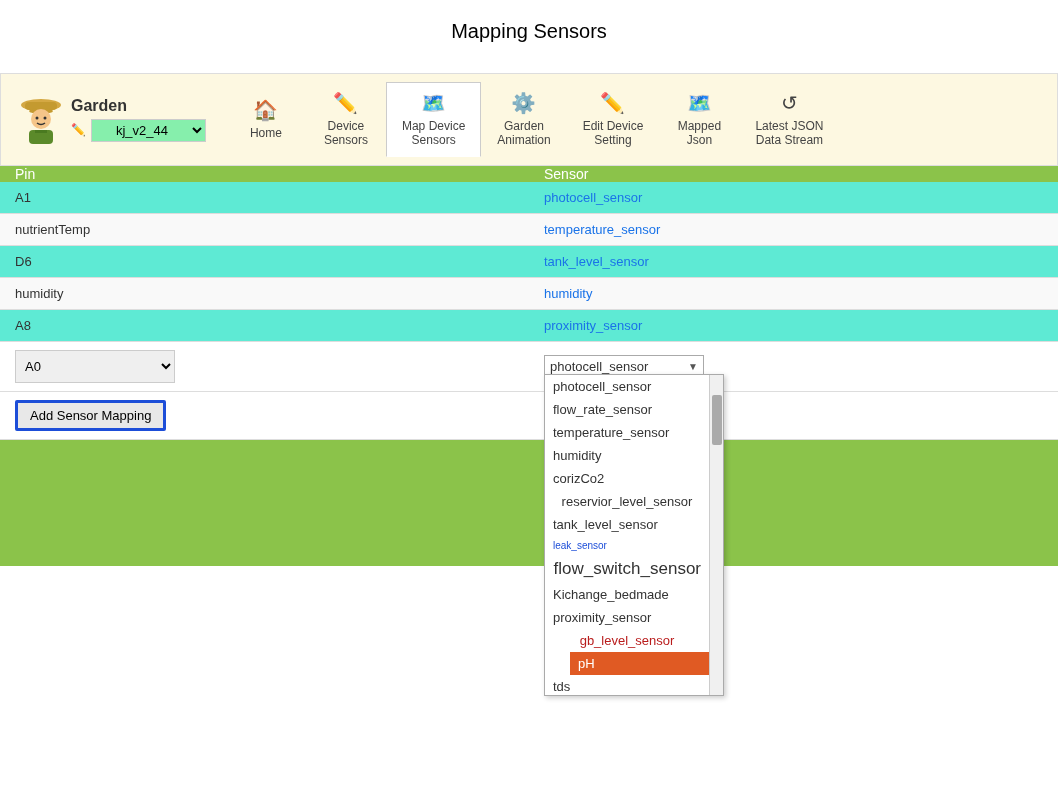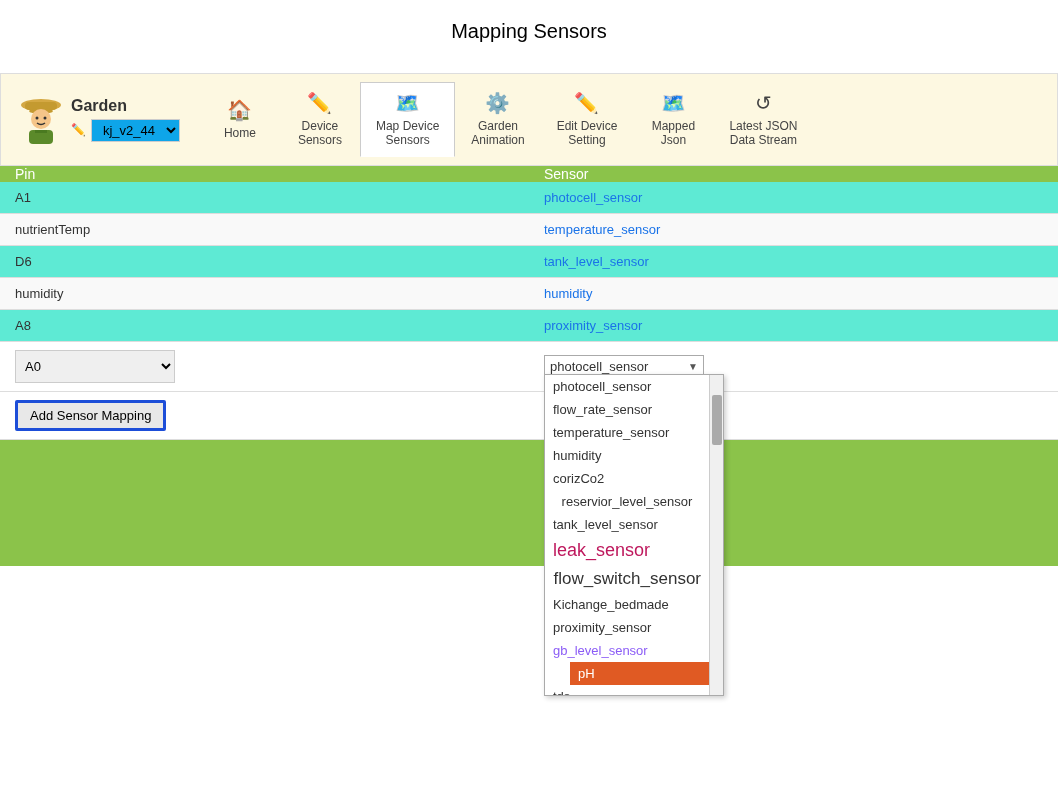--- a/index.html
+++ b/index.html
@@ -40,22 +40,22 @@
       margin-top: 4px;
     }
 
     .garden-select-row .edit-icon {
       color: #666;
       font-size: 12px;
     }
 
     .garden-select {
       border: 1px solid #ccc;
-      background: #0ea5e9;
-      padding: 2px 7px;
+      background: #86efac;
+      padding: 2px 20px;
       font-size: 13px;
       cursor: pointer;
     }
 
     .nav-items {
       display: flex;
       align-items: stretch;
       gap: 0;
       flex: 1;
     }
@@ -276,25 +276,25 @@
                 <span style="font-size: 10px; color: rgb(85, 85, 85);">▼</span>
               </div><div style="position: absolute; left: 15px; top: 32px; z-index: 100; background: rgb(255, 255, 255); border: 1px solid rgb(170, 170, 170); box-shadow: rgba(0, 0, 0, 0.2) 2px 2px 5px; width: 180px; display: flex;">
                 <div style="flex: 1 1 0%; overflow: hidden; max-height: 320px;">
                   <div style="padding: 4px 8px; font-size: 13px; cursor: pointer; color: rgb(51, 51, 51); white-space: nowrap;">photocell_sensor</div>
                   <div style="padding: 4px 8px; font-size: 13px; cursor: pointer; color: rgb(51, 51, 51); white-space: nowrap;">flow_rate_sensor</div>
                   <div style="padding: 4px 8px; font-size: 13px; cursor: pointer; color: rgb(51, 51, 51); white-space: nowrap;">temperature_sensor</div>
                   <div style="padding: 4px 8px; font-size: 13px; cursor: pointer; color: rgb(51, 51, 51); white-space: nowrap;">humidity</div>
                   <div style="padding: 4px 8px; font-size: 13px; cursor: pointer; color: rgb(51, 51, 51); white-space: nowrap;">corizCo2</div>
                   <div style="padding: 4px 8px; font-size: 13px; cursor: pointer; color: rgb(51, 51, 51); white-space: nowrap; text-align: center;">reservior_level_sensor</div>
                   <div style="padding: 4px 8px; font-size: 13px; cursor: pointer; color: rgb(51, 51, 51); white-space: nowrap;">tank_level_sensor</div>
-                  <div style="padding: 4px 8px; font-size: 18px; cursor: pointer; color: #be185d; white-space: nowrap;">leak_sensor</div>
+                  <div style="padding: 4px 8px; font-size: 10px; cursor: pointer; color: #1d4ed8; white-space: nowrap;">leak_sensor</div>
                   <div style="padding: 4px 8px; font-size: 17px; cursor: pointer; color: rgb(51, 51, 51); white-space: nowrap; text-align: right;">flow_switch_sensor</div>
                   <div style="padding: 4px 8px; font-size: 13px; cursor: pointer; color: rgb(51, 51, 51); white-space: nowrap;">Kichange_bedmade</div>
                   <div style="padding: 4px 8px; font-size: 13px; cursor: pointer; color: rgb(51, 51, 51); white-space: nowrap;">proximity_sensor</div>
-                  <div style="padding: 4px 8px; font-size: 13px; cursor: pointer; color: #8b5cf6; white-space: nowrap;">gb_level_sensor</div>
+                  <div style="padding: 4px 8px; font-size: 13px; cursor: pointer; color: #b91c1c; white-space: nowrap; text-align: center;">gb_level_sensor</div>
                   <div style="padding: 4px 8px; font-size: 13px; cursor: pointer; color: rgb(255, 255, 255); white-space: nowrap; background: rgb(224, 90, 35); margin-left: 25px;">pH</div>
                   <div style="padding: 4px 8px; font-size: 13px; cursor: pointer; color: rgb(51, 51, 51); white-space: nowrap;">tds</div>
                 </div>
                 <div style="width: 14px; background: rgb(240, 240, 240); border-left: 1px solid rgb(204, 204, 204); position: relative; flex-shrink: 0;">
                   <div style="width: 10px; height: 50px; background: rgb(170, 170, 170); position: absolute; top: 20px; left: 2px; border-radius: 2px;"></div>
                 </div>
               </div></td>
           </tr>
           <tr class="add-row">
             <td colspan="2"><button class="btn-add">Add Sensor Mapping</button></td>

